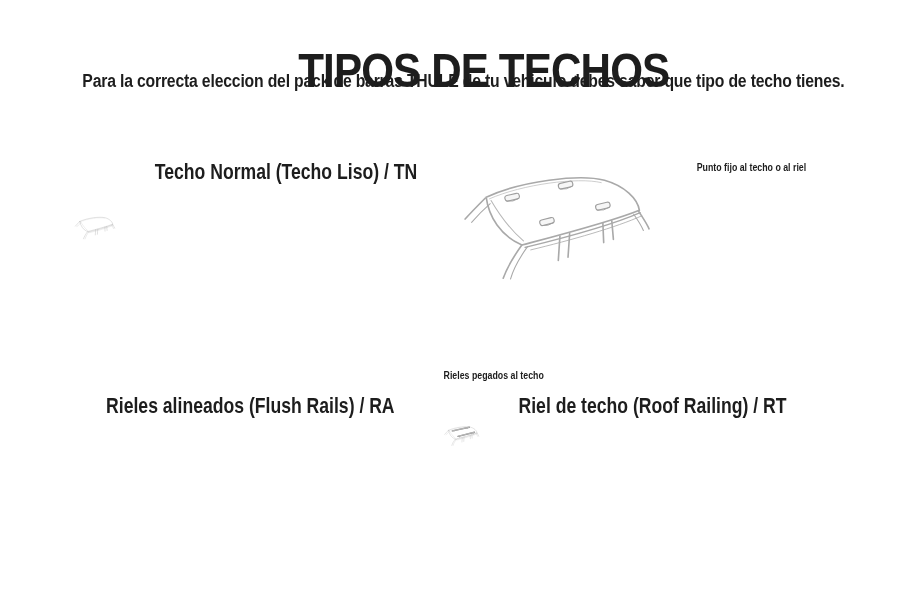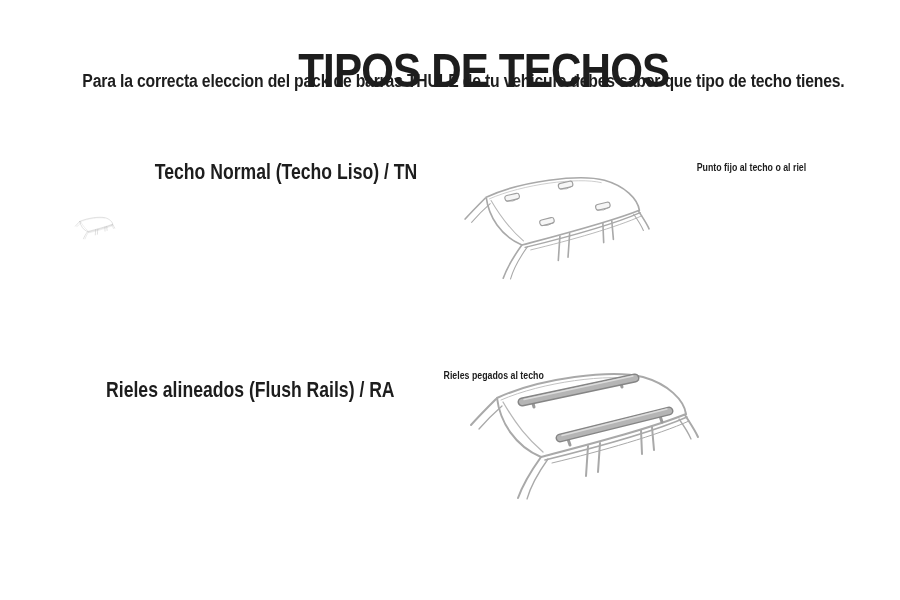--- a/index.html
+++ b/index.html
@@ -42,21 +42,21 @@
 
   .roof-label{
     font-size:22px;font-weight:700;line-height:23px;margin-top:2px;
     text-align:center;
   }
   .roof-label .sx{transform:scaleX(.8)}
   .roof-sublabel{
     font-size:11px;font-weight:700;line-height:19px;text-align:center;
   }
   .roof-sublabel .sx{transform:scaleX(.8)}
-  #quad-ra .roof-label,#quad-rt .roof-label{margin-top:12px}
+  #quad-ra .roof-label,#quad-rt .roof-label{margin-top:28px}
 </style>
 </head>
 <body>
 
 <svg width="0" height="0" style="position:absolute" aria-hidden="true">
   <defs>
     <g id="car-base" fill="none" stroke="#a9a9a9" stroke-width="2" stroke-linecap="round">
 
       <path d="M57 32 C100 12 172 3 203 11 C228 18 244 34 246 48 C212 62 150 78 101 91 C75 80 60 56 57 32 Z" fill="#ffffff"></path>
 
@@ -143,15 +143,16 @@
         <path d="M82 36 L195 12" stroke="#b5b5b5" stroke-width="6"></path>
         <path d="M84 33.5 L193 10" stroke="#dcdcdc" stroke-width="1.5"></path>
 
         <path d="M128 73 L130 79" stroke="#9b9b9b" stroke-width="3"></path>
         <path d="M220 50 L222 56" stroke="#9b9b9b" stroke-width="3"></path>
         <path d="M120 72 L229 45" stroke="#858585" stroke-width="9"></path>
         <path d="M120 72 L229 45" stroke="#b5b5b5" stroke-width="6"></path>
         <path d="M122 69.5 L227 43" stroke="#dcdcdc" stroke-width="1.5"></path>
       </g>
     </svg>
+    <div class="roof-label"><span class="sx">Riel de techo (Roof Railing) / RT</span></div>
   </section>
 
 </div>
 
 </body></html>

